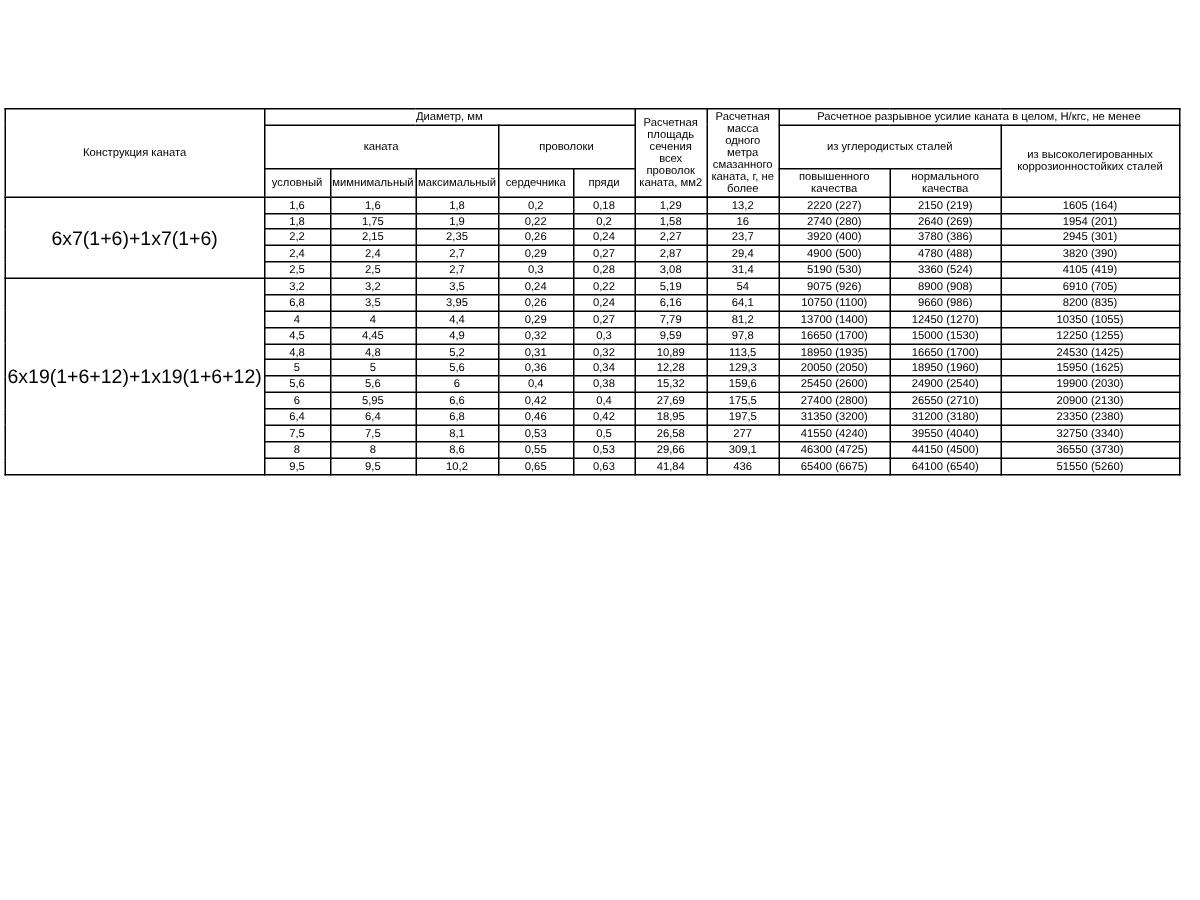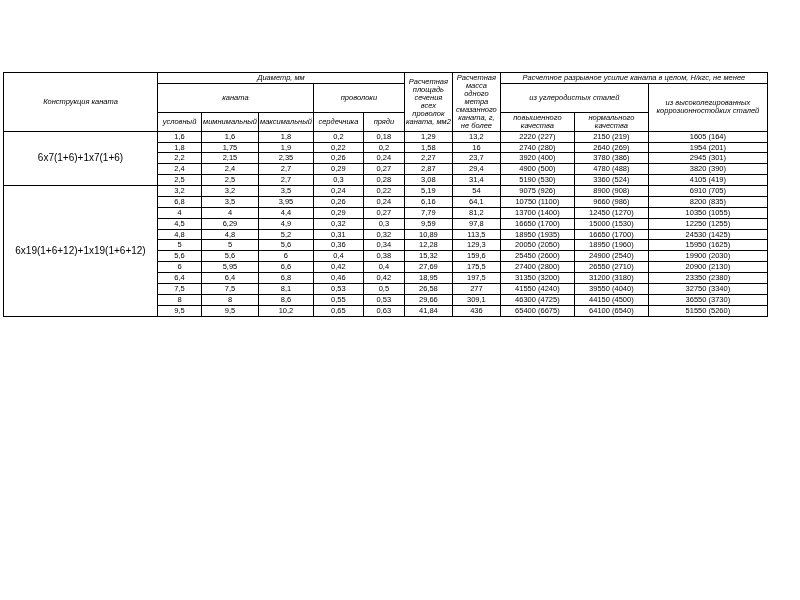--- a/index.html
+++ b/index.html
@@ -35,29 +35,28 @@
     border: 1px solid #000000;
     padding: 1px 1px;
     text-align: center;
     vertical-align: middle;
     font-weight: normal;
     overflow: hidden;
     word-wrap: break-word;
   }
   .hdr {
     font-size: 7.5px;
-    font-style: italic;
   }
   .constr-head {
     text-align: center;
     margin-top: 44px;
   }
   .constr-cell {
     text-align: center;
-    font-size: 10px;
+    font-size: 13px;
   }
   .num {
     text-align: center;
   }
   
   col.c0 { width: 154px; }
   col.c1 { width: 44px; }
   col.c2 { width: 48px; }
   col.c3 { width: 48px; }
   col.c4 { width: 50px; }
@@ -207,21 +206,21 @@
           <td class="num">0,29</td>
           <td class="num">0,27</td>
           <td class="num">7,79</td>
           <td class="num">81,2</td>
           <td class="num">13700 (1400)</td>
           <td class="num">12450 (1270)</td>
           <td class="num">10350 (1055)</td>
         </tr>
         <tr>
           <td class="num">4,5</td>
-          <td class="num">6,29</td>
+          <td class="num">4,45</td>
           <td class="num">4,9</td>
           <td class="num">0,32</td>
           <td class="num">0,3</td>
           <td class="num">9,59</td>
           <td class="num">97,8</td>
           <td class="num">16650 (1700)</td>
           <td class="num">15000 (1530)</td>
           <td class="num">12250 (1255)</td>
         </tr>
         <tr>

